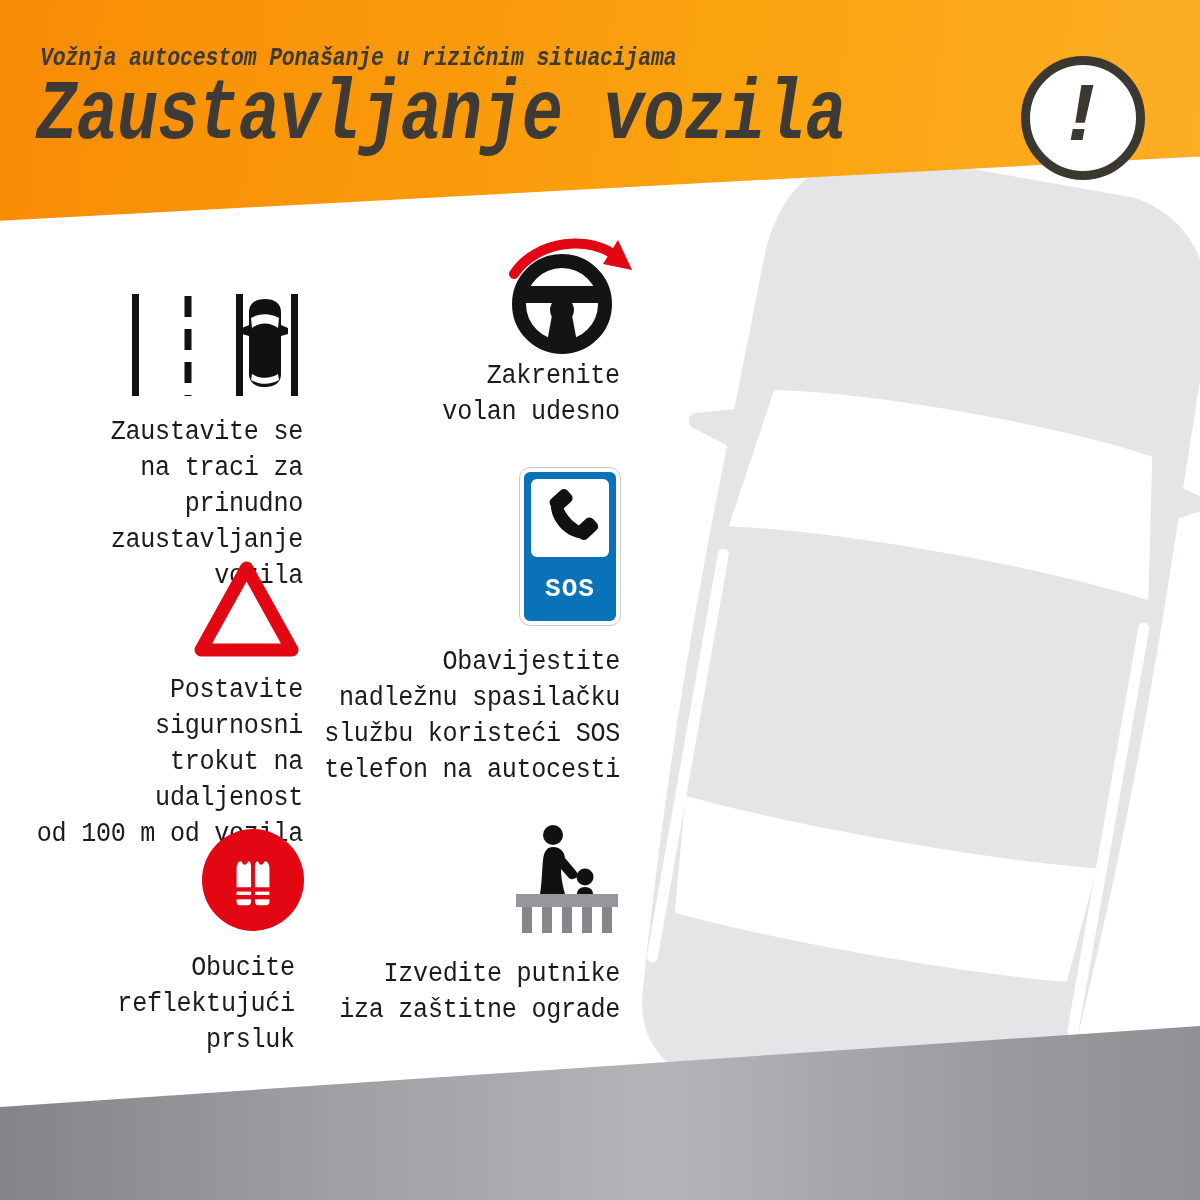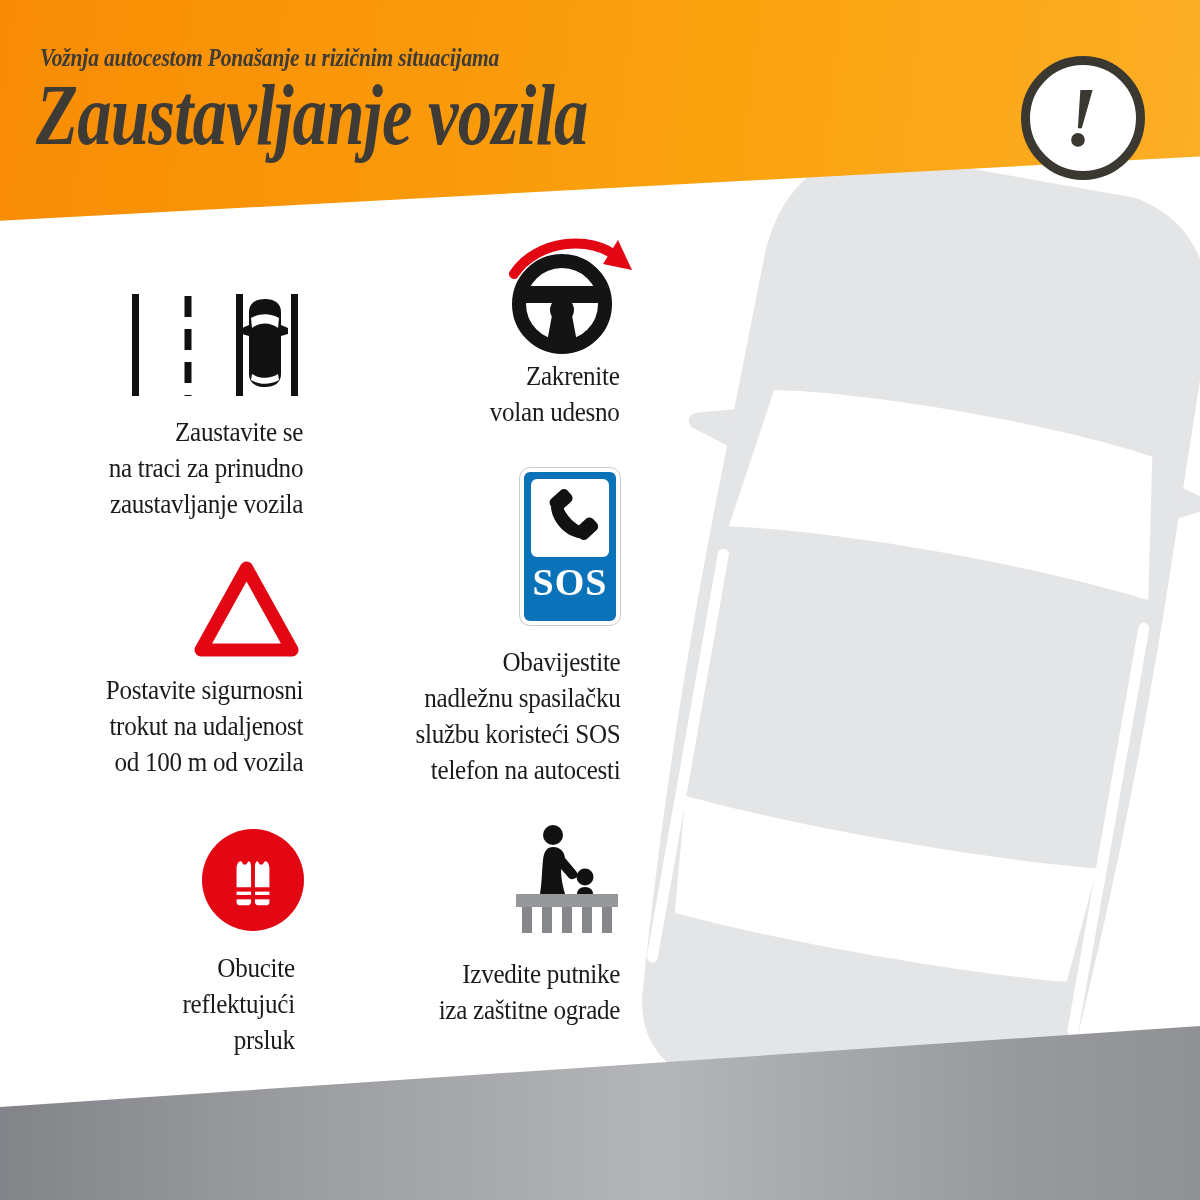--- a/index.html
+++ b/index.html
@@ -1,18 +1,18 @@
 <!DOCTYPE html>
 <html><head>
 <meta charset="utf-8">
 <style>
   html,body{margin:0;padding:0;background:#ffffff;}
   .canvas{
     position:relative;width:1200px;height:1200px;overflow:hidden;background:#ffffff;
-    font-family:Liberation Serif, serif;
+    font-family:Liberation Mono, monospace;
   }
   
   .car-bg{position:absolute;left:0;top:0;z-index:1;}
   
   .bottom-band{
     position:absolute;left:0;top:0;width:1200px;height:1200px;z-index:2;
     background:linear-gradient(to right,#828489 0%,#9b9da1 25%,#b3b5b9 55%,#97999d 85%,#8f9195 100%);
     clip-path:polygon(0 92.25%,100% 85.5%,100% 100%,0 100%);
   }
   
@@ -56,21 +56,21 @@
     position:absolute;left:520px;top:468px;width:100px;height:157px;z-index:4;
     background:#0a72b9;border:4px solid #ffffff;border-radius:10px;box-sizing:border-box;
     outline:1px solid #c9cacc;
   }
   .sos-window{
     position:absolute;left:7px;top:7px;width:78px;height:78px;background:#ffffff;border-radius:6px;
     display:flex;align-items:center;justify-content:center;
   }
   .sos-label{
     position:absolute;left:0;right:0;bottom:17px;text-align:center;
-    color:#ffffff;font-size:38px;font-weight:bold;letter-spacing:1px;
+    color:#ffffff;font-size:26px;font-weight:bold;letter-spacing:1px;
   }
 </style>
 </head>
 <body>
 
 <div class="canvas">
 
   <svg class="car-bg" width="1200" height="1200" viewBox="0 0 1200 1200" aria-hidden="true">
     <g transform="rotate(10 925 640)">
       <path fill="#e4e5e7" d="M700,300 C700,222 738,178 795,168 L1055,168 C1112,178 1150,222 1150,300

